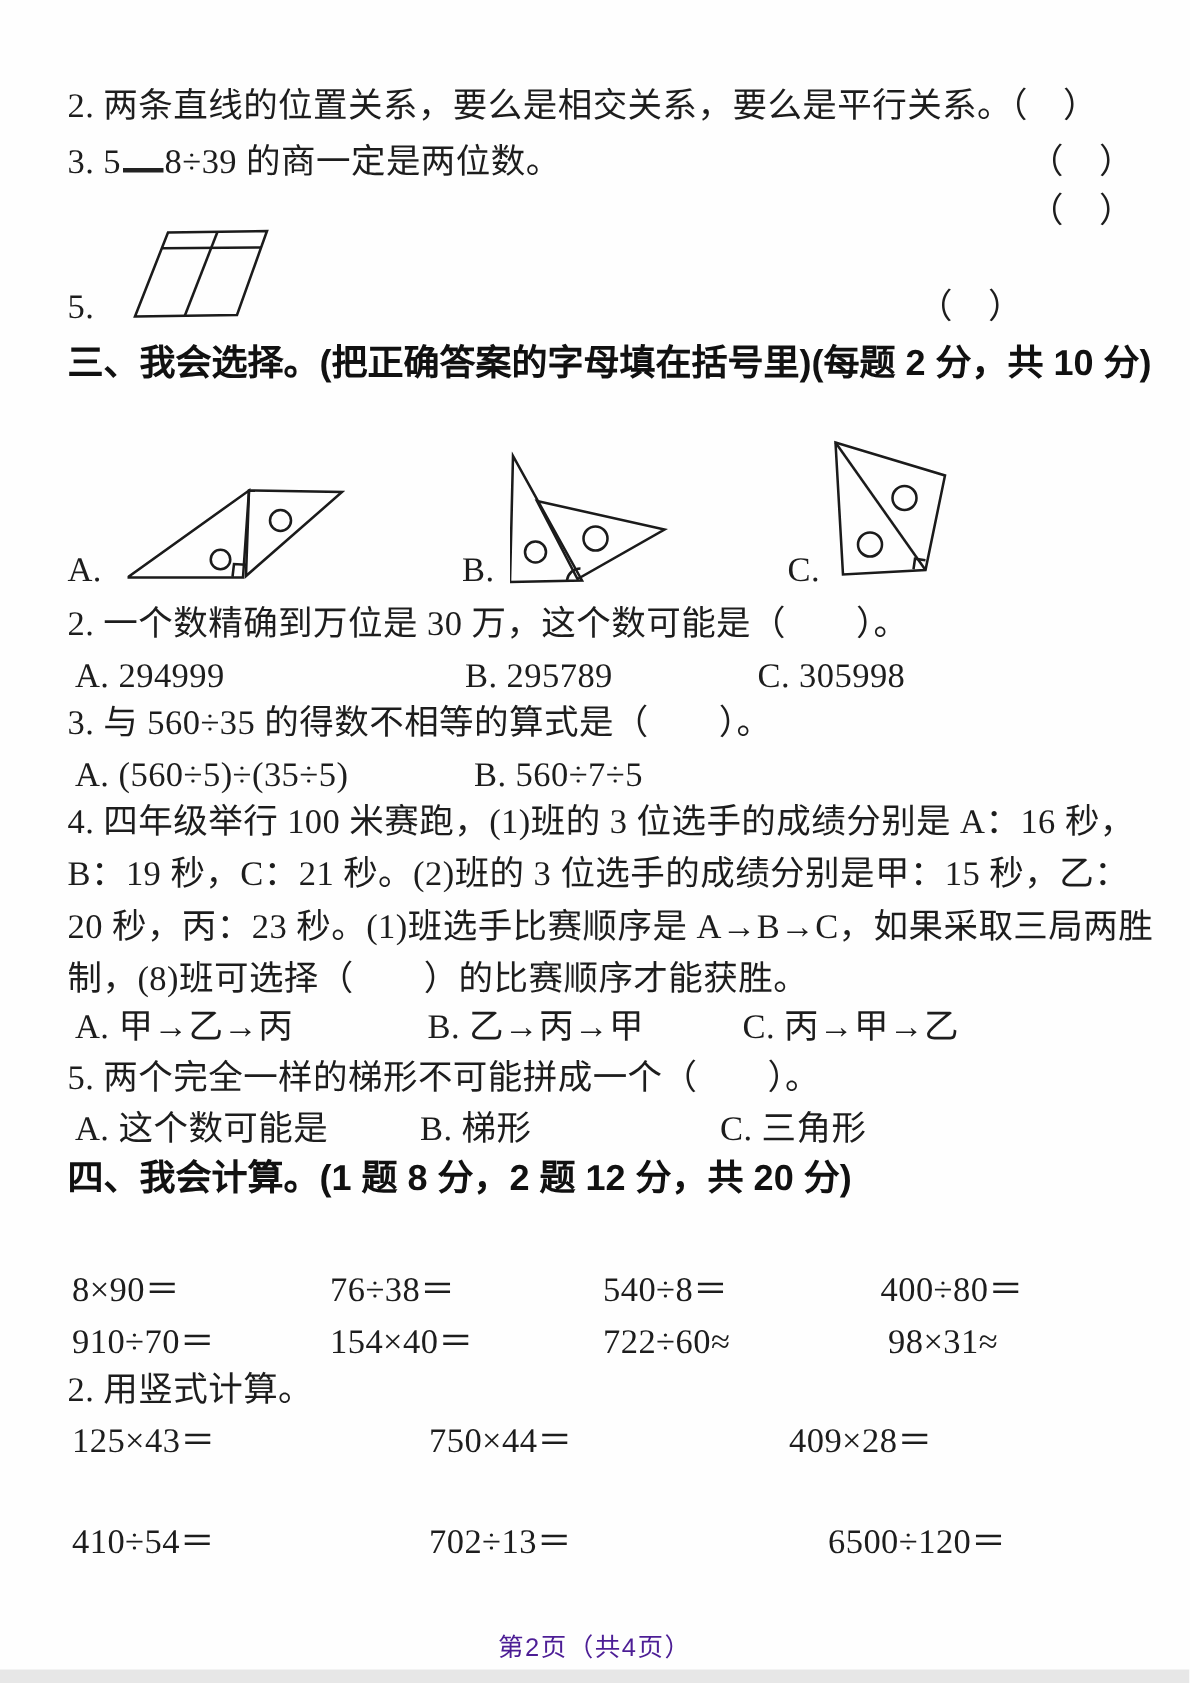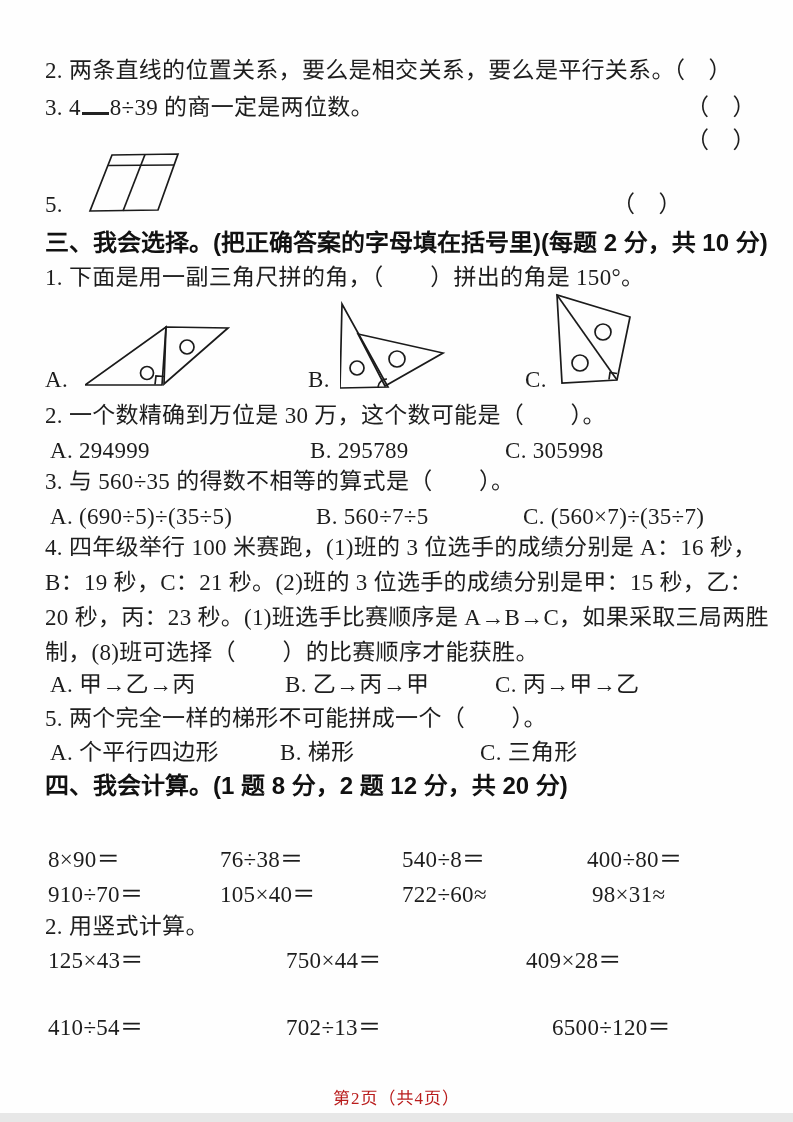--- a/index.html
+++ b/index.html
@@ -36,57 +36,56 @@
     margin:0 1px;
   }
   .fig{position:absolute;}
   .fig svg{display:block;}
   .fig *{stroke:#1b1b1b;stroke-width:1.7;fill:none;}
   .footer{
     position:absolute;
     left:0;right:0;
     text-align:center;
     font-size:17px;
-    color:#b91c1c;
+    color:#4c1d95;
     letter-spacing:1px;
-    font-family:Liberation Serif, serif;
+    font-family:Liberation Sans, sans-serif;
   }
   .edge-strip{
     position:absolute;
     left:0;right:0;bottom:0;
     height:9px;
     background:#e7e7e7;
   }
 </style>
 </head>
 <body>
 
 <div class="page">
 
   <div class="ln" style="left:45px;top:57px">2. 两条直线的位置关系，要么是相交关系，要么是平行关系。</div>
   <div class="ln bracket" style="left:662px;top:57px">（　）</div>
 
-  <div class="ln" style="left:45px;top:94px"><span>3. 4</span><span class="blank"></span><span>8÷39 的商一定是两位数。</span></div>
+  <div class="ln" style="left:45px;top:94px"><span>3. 5</span><span class="blank"></span><span>8÷39 的商一定是两位数。</span></div>
   <div class="ln bracket" style="left:686px;top:94px">（　）</div>
 
   <div class="ln bracket" style="left:686px;top:127px">（　）</div>
 
   <div class="fig" style="left:88px;top:151px">
     <svg width="94" height="63" viewBox="0 0 94 63">
       <polygon points="2,60 70,59 90,3 24,4"></polygon>
       <line x1="20.1" y1="14.5" x2="86.1" y2="14"></line>
       <line x1="57" y1="3.5" x2="35" y2="60"></line>
     </svg>
   </div>
   <div class="ln" style="left:45px;top:191px">5.</div>
   <div class="ln bracket" style="left:612px;top:191px">（　）</div>
 
   <div class="hd" style="left:45px;top:228px">三、我会选择。(把正确答案的字母填在括号里)(每题 2 分，共 10 分)</div>
 
-  <div class="ln" style="left:45px;top:264px">1. 下面是用一副三角尺拼的角，（　　）拼出的角是 150°。</div>
 
   <div class="ln" style="left:45px;top:366px">A.</div>
   <div class="fig" style="left:85px;top:325px">
     <svg width="145" height="63" viewBox="0 0 145 63">
       <polygon points="0,60 77,60 81,2"></polygon>
       <polygon points="81,2 143,3 79,59"></polygon>
       <polyline points="70,59.5 71,51 79,51.5"></polyline>
       <circle cx="62" cy="48" r="6.5"></circle>
       <circle cx="102" cy="22" r="7"></circle>
     </svg>
@@ -113,47 +112,46 @@
       <circle cx="25" cy="70" r="8"></circle>
     </svg>
   </div>
 
   <div class="ln" style="left:45px;top:402px">2. 一个数精确到万位是 30 万，这个数可能是（　　）。</div>
   <div class="ln" style="left:50px;top:437px">A. 294999</div>
   <div class="ln" style="left:310px;top:437px">B. 295789</div>
   <div class="ln" style="left:505px;top:437px">C. 305998</div>
 
   <div class="ln" style="left:45px;top:468px">3. 与 560÷35 的得数不相等的算式是（　　）。</div>
-  <div class="ln" style="left:50px;top:503px">A. (690÷5)÷(35÷5)</div>
+  <div class="ln" style="left:50px;top:503px">A. (560÷5)÷(35÷5)</div>
   <div class="ln" style="left:316px;top:503px">B. 560÷7÷5</div>
-  <div class="ln" style="left:523px;top:503px">C. (560×7)÷(35÷7)</div>
 
   <div class="ln" style="left:45px;top:534px">4. 四年级举行 100 米赛跑，(1)班的 3 位选手的成绩分别是 A：16 秒，</div>
   <div class="ln" style="left:45px;top:569px">B：19 秒，C：21 秒。(2)班的 3 位选手的成绩分别是甲：15 秒，乙：</div>
   <div class="ln" style="left:45px;top:604px">20 秒，丙：23 秒。(1)班选手比赛顺序是 A→B→C，如果采取三局两胜</div>
   <div class="ln" style="left:45px;top:639px">制，(8)班可选择（　　）的比赛顺序才能获胜。</div>
   <div class="ln" style="left:50px;top:671px">A. 甲→乙→丙</div>
   <div class="ln" style="left:495px;top:671px">C. 丙→甲→乙</div>
   <div class="ln" style="left:285px;top:671px">B. 乙→丙→甲</div>
 
   <div class="ln" style="left:45px;top:705px">5. 两个完全一样的梯形不可能拼成一个（　　）。</div>
-  <div class="ln" style="left:50px;top:739px">A. 个平行四边形</div>
+  <div class="ln" style="left:50px;top:739px">A. 这个数可能是</div>
   <div class="ln" style="left:280px;top:739px">B. 梯形</div>
   <div class="ln" style="left:480px;top:739px">C. 三角形</div>
 
   <div class="hd" style="left:45px;top:771px">四、我会计算。(1 题 8 分，2 题 12 分，共 20 分)</div>
 
 
   <div class="ln" style="left:48px;top:846px">8×90＝</div>
   <div class="ln" style="left:220px;top:846px">76÷38＝</div>
   <div class="ln" style="left:402px;top:846px">540÷8＝</div>
   <div class="ln" style="left:587px;top:846px">400÷80＝</div>
 
   <div class="ln" style="left:48px;top:881px">910÷70＝</div>
-  <div class="ln" style="left:220px;top:881px">105×40＝</div>
+  <div class="ln" style="left:220px;top:881px">154×40＝</div>
   <div class="ln" style="left:402px;top:881px">722÷60≈</div>
   <div class="ln" style="left:592px;top:881px">98×31≈</div>
 
   <div class="ln" style="left:45px;top:913px">2. 用竖式计算。</div>
 
   <div class="ln" style="left:48px;top:947px">125×43＝</div>
   <div class="ln" style="left:286px;top:947px">750×44＝</div>
   <div class="ln" style="left:526px;top:947px">409×28＝</div>
 
   <div class="ln" style="left:48px;top:1014px">410÷54＝</div>

